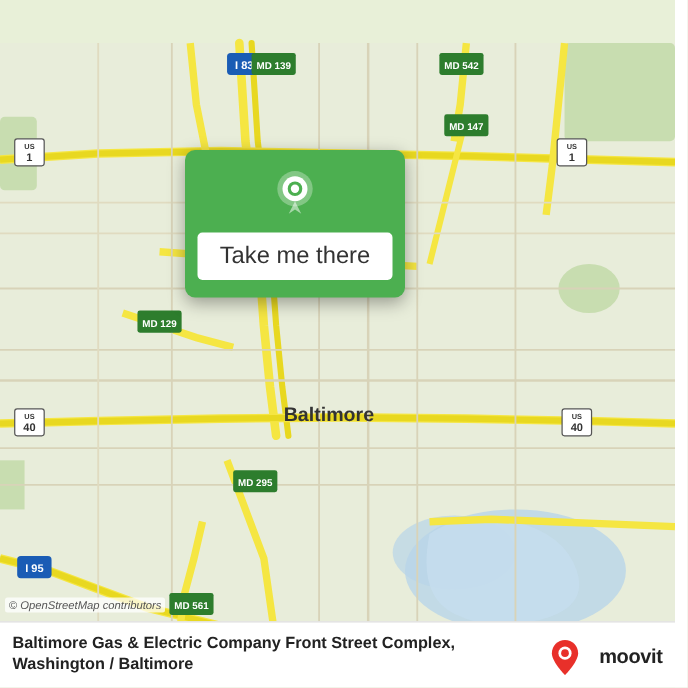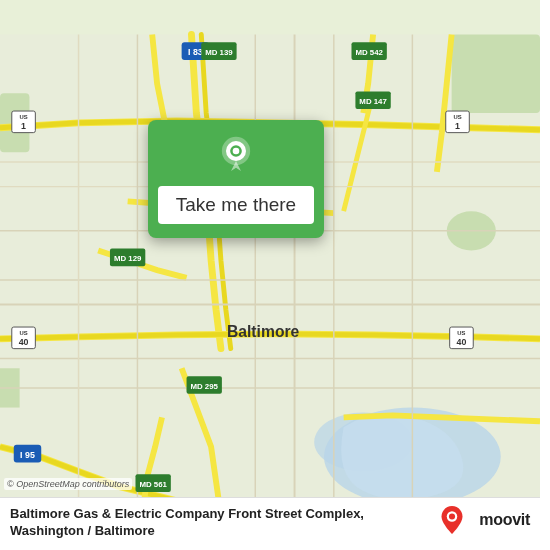--- a/index.html
+++ b/index.html
@@ -64,21 +64,21 @@
 
     
     .bottom-bar {
       position: absolute;
       bottom: 0;
       left: 0;
       width: 100%;
       background: white;
       padding: 8px 10px 10px 10px;
       display: flex;
-      align-items: flex-start;
+      align-items: flex-end;
       gap: 10px;
       border-top: 1px solid #ddd;
       z-index: 20;
     }
 
     .bottom-bar-text-group {
       flex: 1;
     }
 
     .bottom-bar-title {

